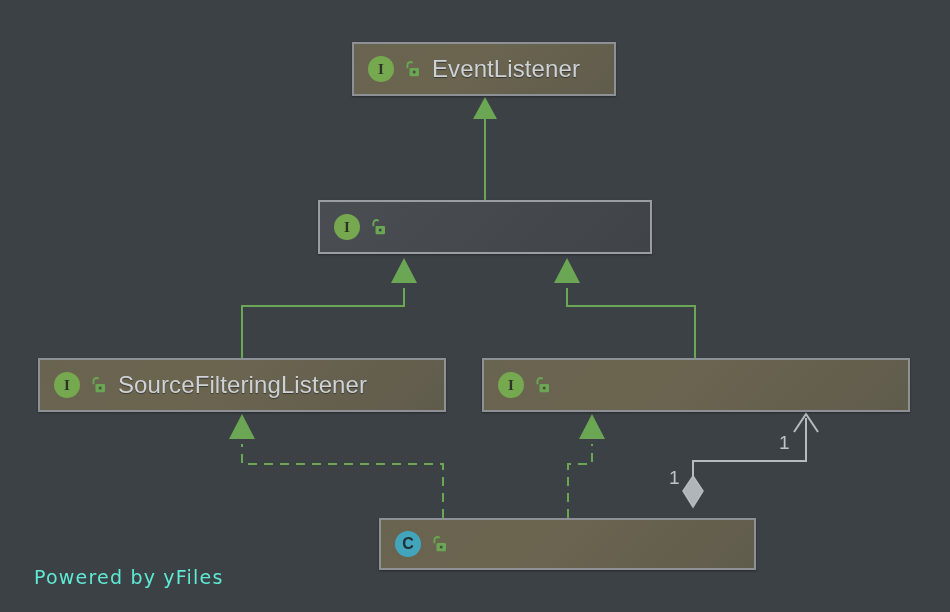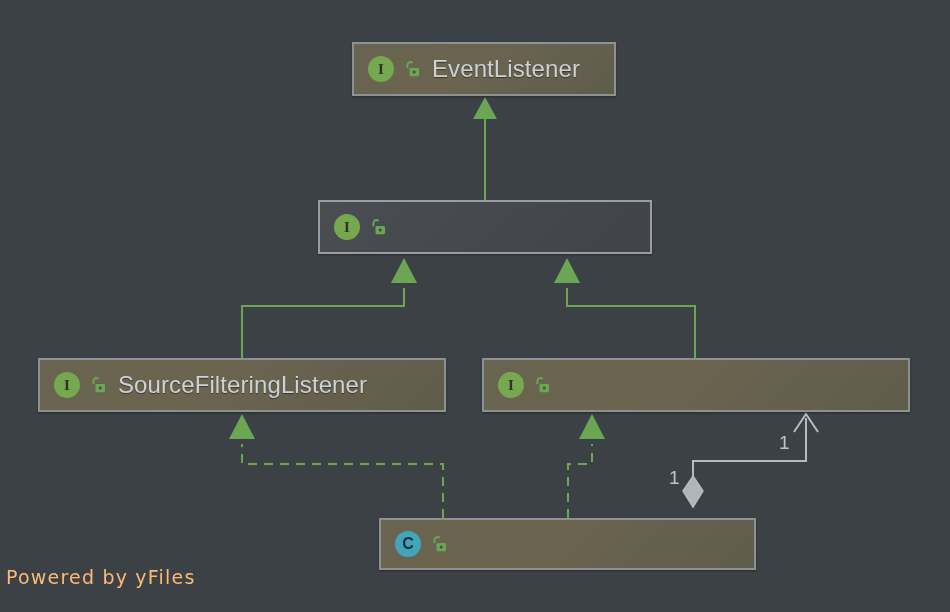--- a/index.html
+++ b/index.html
@@ -73,25 +73,25 @@
   }
   .node-label {
     font-size: 24px;
     color: #cdd2d6;
     white-space: nowrap;
     letter-spacing: 0.1px;
     text-shadow: 0 1px 1px rgba(0,0,0,0.45);
   }
   .watermark {
     position: absolute;
-    left: 6px;
+    left: 34px;
     top: 566px;
     font-family: "DejaVu Sans", sans-serif;
     font-size: 19px;
-    color: #fdba74;
+    color: #5eead4;
     letter-spacing: 1.2px;
   }
   .mult {
     position: absolute;
     font-size: 19px;
     color: #bfc4c8;
     font-family: "Liberation Sans", sans-serif;
   }
 </style>
 </head>

